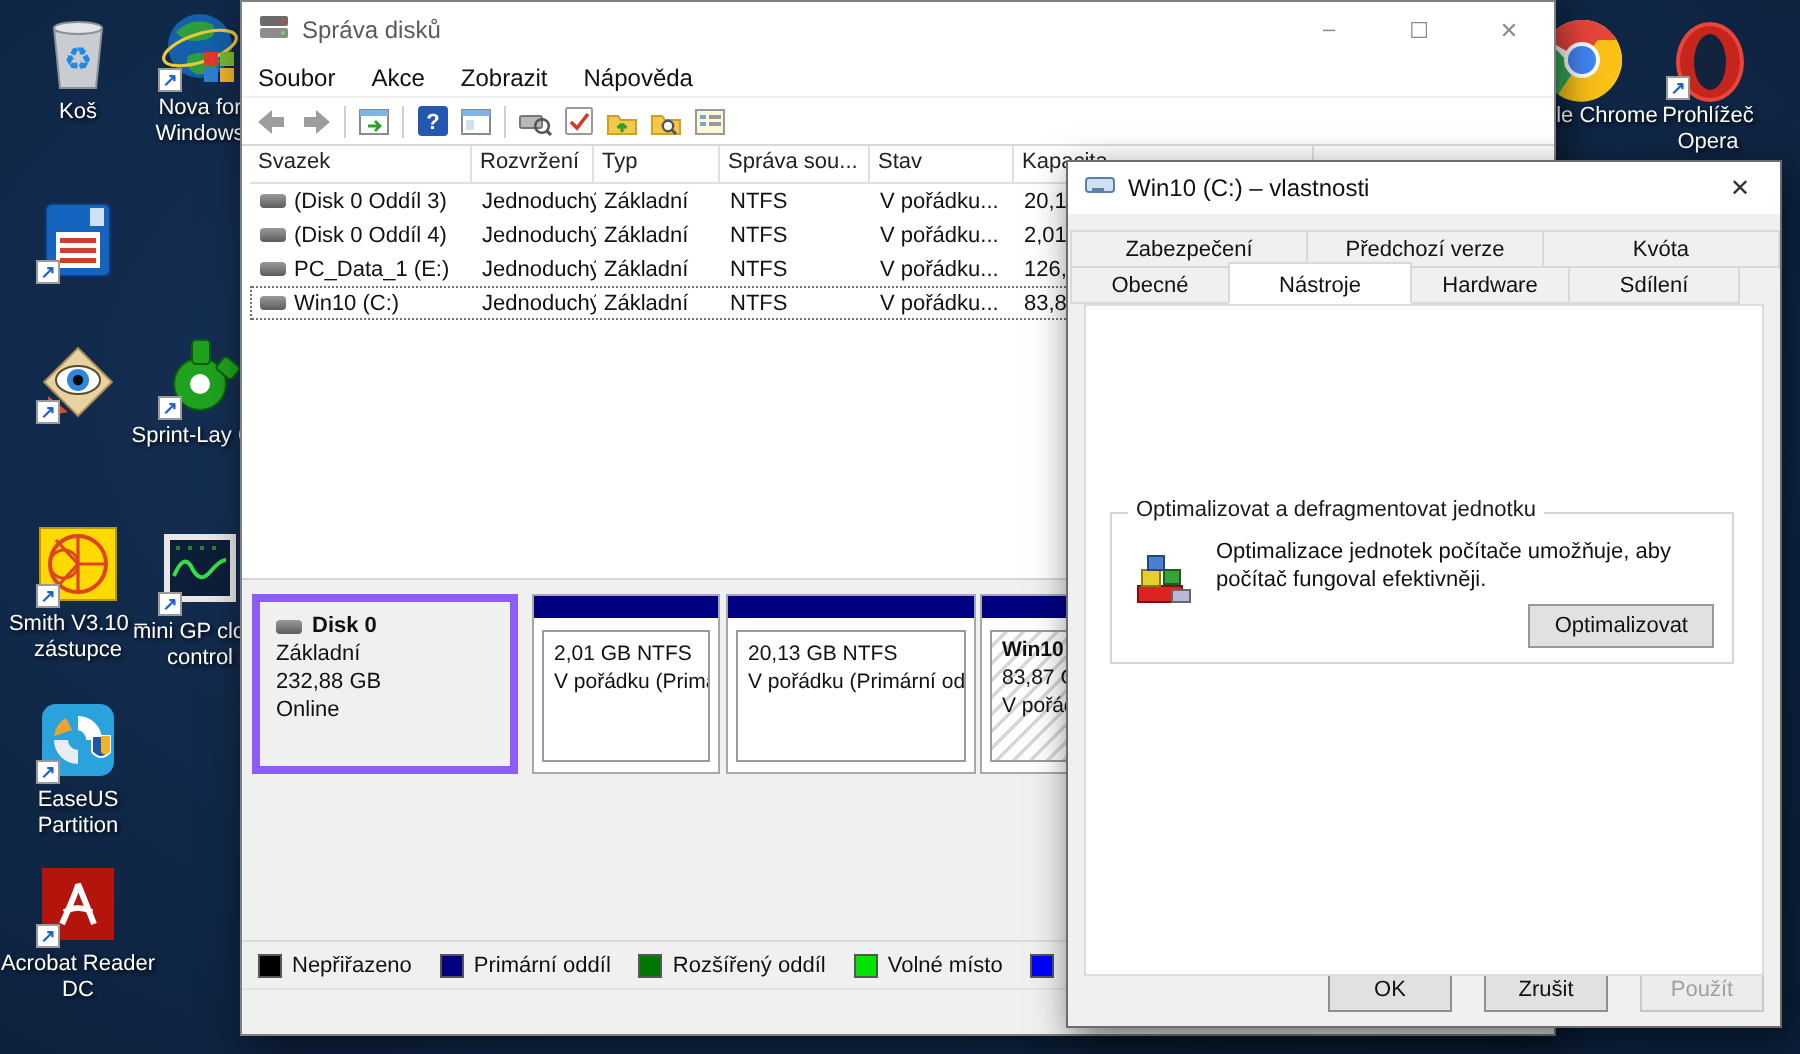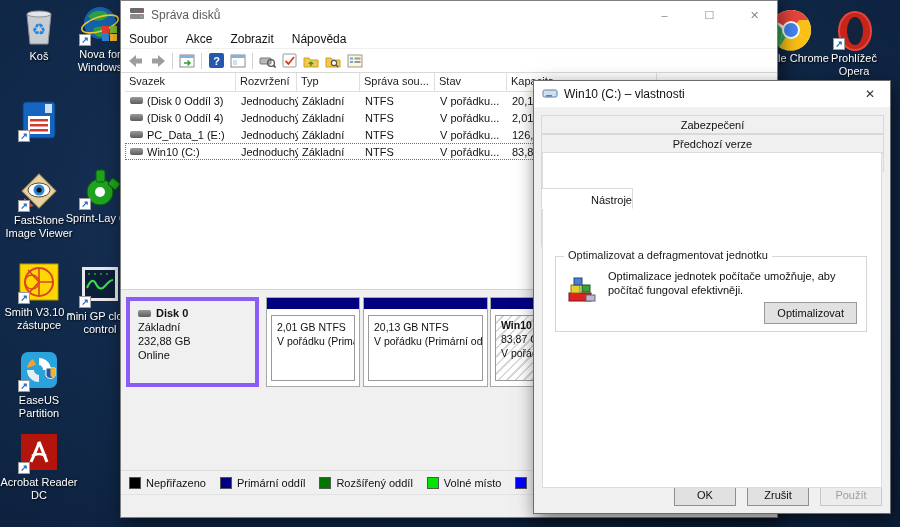--- a/index.html
+++ b/index.html
@@ -58,41 +58,41 @@
   #dm-legend{position:absolute;left:0;right:0;bottom:22px;height:24px;background:#f0f0f0;
     border-top:1px solid #dcdcdc;display:flex;align-items:center;padding-left:8px;gap:14px;}
   .lg-item{display:flex;align-items:flex-end;gap:5px;font-size:11px;color:#111;white-space:nowrap;}
   .lg-sw{width:12px;height:12px;border:1px solid #555;box-sizing:border-box;flex:0 0 auto;}
   #dm-status{position:absolute;left:0;right:0;bottom:0;height:22px;background:#f0f0f0;border-top:1px solid #e2e2e2;}
   
   #dlg{left:533px;top:80px;width:358px;height:434px;background:#f0f0f0;border:1px solid #6c6c6c;z-index:20;}
   #dlg .titlebar{background:#fff;height:26px;}
   #dlg .t-text{color:#111;}
   #dlg-close{width:40px;height:100%;display:flex;align-items:center;justify-content:center;color:#333;font-size:12px;}
-  .tabs{display:flex;padding:0 7px;flex-direction:column;}
+  .tabs{display:flex;padding:0 1px;}
   .tab{font-size:11px;color:#111;text-align:center;background:#f0f0f0;border:1px solid #d9d9d9;
     box-sizing:border-box;padding:3px 0 2px;margin-right:-1px;}
   #tabs-row1{margin-top:8px;}
   #tabs-row1 .tab{flex:1;}
   #tabs-row2{position:relative;margin-top:-1px;}
   #tabs-row2 .tab.active{background:#fff;border-bottom:1px solid #fff;position:relative;z-index:3;
     margin-top:-2px;padding-top:5px;}
   #tab-page{position:absolute;left:8px;right:8px;top:71px;height:336px;background:#fff;
     border:1px solid #dcdcdc;box-sizing:border-box;z-index:2;}
   .groupbox{position:absolute;left:12px;right:14px;border:1px solid #d5d5d5;box-sizing:border-box;}
   .groupbox .gb-title{position:absolute;top:-8px;left:8px;background:#fff;padding:0 4px;
     font-size:11px;color:#1a1a1a;white-space:nowrap;}
   #gb-check{top:18px;height:70px;}
   #gb-opt{top:103px;height:76px;}
   .gb-desc{position:absolute;left:52px;top:12px;font-size:11px;color:#111;line-height:14px;white-space:pre-line;}
   .gb-btn{position:absolute;right:9px;bottom:7px;height:22px;background:#e1e1e1;border:1px solid #999;
     font-size:11px;color:#111;display:flex;align-items:center;justify-content:center;gap:4px;
     box-sizing:border-box;padding:0 12px;}
   .gb-btn.focus{border:1px solid #0064b6;box-shadow:0 0 0 1px #0064b6 inset;}
-  #dlg-buttons{position:absolute;left:0;right:8px;bottom:7px;height:22px;display:flex;justify-content:flex-end;gap:11px;}
+  #dlg-buttons{position:absolute;left:0;right:8px;bottom:7px;height:22px;display:flex;justify-content:flex-end;gap:16px;}
   .dlg-btn{width:62px;height:22px;background:#e1e1e1;border:1px solid #8f8f8f;font-size:11px;color:#111;
     display:flex;align-items:center;justify-content:center;box-sizing:border-box;}
   .dlg-btn.disabled{background:#ececec;border:1px solid #c8c8c8;color:#9f9f9f;}
   .hdd-glyph{width:34px;height:18px;background:linear-gradient(#f3f3f3,#c9c9c9 60%,#a9a9a9);
     border:1px solid #8f8f8f;border-radius:3px;position:relative;}
   .hdd-glyph:after{content:"";position:absolute;left:5px;bottom:3px;width:10px;height:3px;background:#777;border-radius:1px;}
 </style>
 </head>
 <body>
 
@@ -129,21 +129,20 @@
         </svg><span class="shortcut-arrow">↗</span></div>
     </div>
     <div class="desk-icon" style="left: 0px; top: 170px;">
       <div class="art"><svg width="42" height="42">
           <rect x="9" y="9" width="24" height="24" fill="#e7d3a1" stroke="#a98e55" transform="rotate(45 21 21)"></rect>
           <path d="M6 28 L16 36 L6 38 Z" fill="#e04a2f"></path>
           <ellipse cx="21" cy="20" rx="11" ry="7" fill="#fff" stroke="#5a4a28"></ellipse>
           <circle cx="21" cy="20" r="5.5" fill="#2e86d8"></circle>
           <circle cx="21" cy="20" r="2.6" fill="#0a0a0a"></circle>
         </svg><span class="shortcut-arrow">↗</span></div>
-      <div class="lbl">FastStone Image Viewer</div>
     </div>
     <div class="desk-icon" style="left: 61px; top: 168px;">
       <div class="art"><svg width="40" height="42">
           <circle cx="20" cy="24" r="13" fill="#1fa31f" stroke="#0c5c0c"></circle>
           <rect x="16" y="2" width="9" height="12" rx="2" fill="#1fa31f" stroke="#0c5c0c"></rect>
           <rect x="29" y="12" width="10" height="8" rx="2" fill="#1fa31f" stroke="#0c5c0c" transform="rotate(40 34 16)"></rect>
           <circle cx="20" cy="24" r="5" fill="#fff"></circle>
         </svg><span class="shortcut-arrow">↗</span></div>
       <div class="lbl">Sprint-Lay 6.0</div>
     </div>
@@ -410,21 +409,21 @@
     <span class="t-text">Win10 (C:) – vlastnosti</span>
     <span id="dlg-close">✕</span>
   </div>
   <div class="tabs" id="tabs-row1">
       <span class="tab">Zabezpečení</span>
       <span class="tab">Předchozí verze</span>
       <span class="tab">Kvóta</span>
     </div>
   <div class="tabs" id="tabs-row2">
       <span class="tab" style="width: 80px;">Obecné</span>
-      <span class="tab active" style="width: 92px; text-align: right;">Nástroje</span>
+      <span class="tab active" style="width: 92px;">Nástroje</span>
       <span class="tab" style="width: 80px;">Hardware</span>
       <span class="tab" style="width: 86px;">Sdílení</span>
     </div>
   <div id="tab-page">
     <div class="groupbox" id="gb-opt">
       <span class="gb-title">Optimalizovat a defragmentovat jednotku</span>
       <span style="position:absolute;left:10px;top:16px;">
         <svg width="32" height="32" viewBox="0 0 32 32">
           <rect x="3" y="20" width="22" height="8" fill="#d22" stroke="#801010"></rect>
           <rect x="5" y="12" width="9" height="8" fill="#e6d12c" stroke="#8a7a10"></rect>

